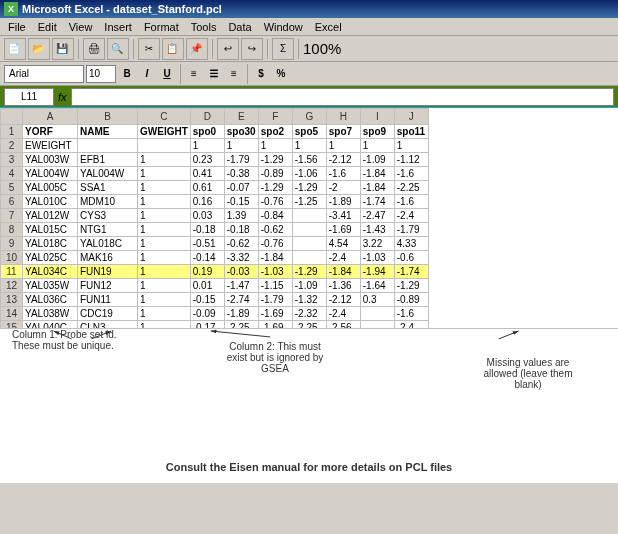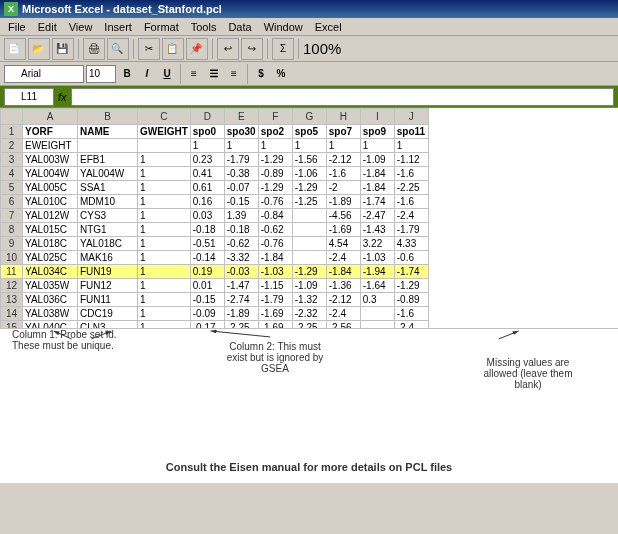--- a/index.html
+++ b/index.html
@@ -89,21 +89,21 @@
       align-items: center;
       padding: 2px 4px;
       border-bottom: 1px solid #a0a0a0;
       gap: 2px;
     }
     .font-name {
       width: 80px;
       height: 18px;
       border: 1px solid #808080;
       font-size: 10px;
-      padding: 0 16px;
+      padding: 0 4px;
     }
     .font-size {
       width: 30px;
       height: 18px;
       border: 1px solid #808080;
       font-size: 10px;
       padding: 0 2px;
     }
     .format-btn {
       height: 18px;
@@ -389,21 +389,21 @@
         </tr>
         <tr>
           <th class="row-header">7</th>
           <td>YAL012W</td>
           <td>CYS3</td>
           <td>1</td>
           <td>0.03</td>
           <td>1.39</td>
           <td>-0.84</td>
           <td></td>
-          <td>-4.56</td>
+          <td>-3.41</td>
           <td>-2.47</td>
           <td>-2.4</td>
         </tr>
         <tr>
           <th class="row-header">8</th>
           <td>YAL015C</td>
           <td>NTG1</td>
           <td>1</td>
           <td>-0.18</td>
           <td>-0.18</td>

